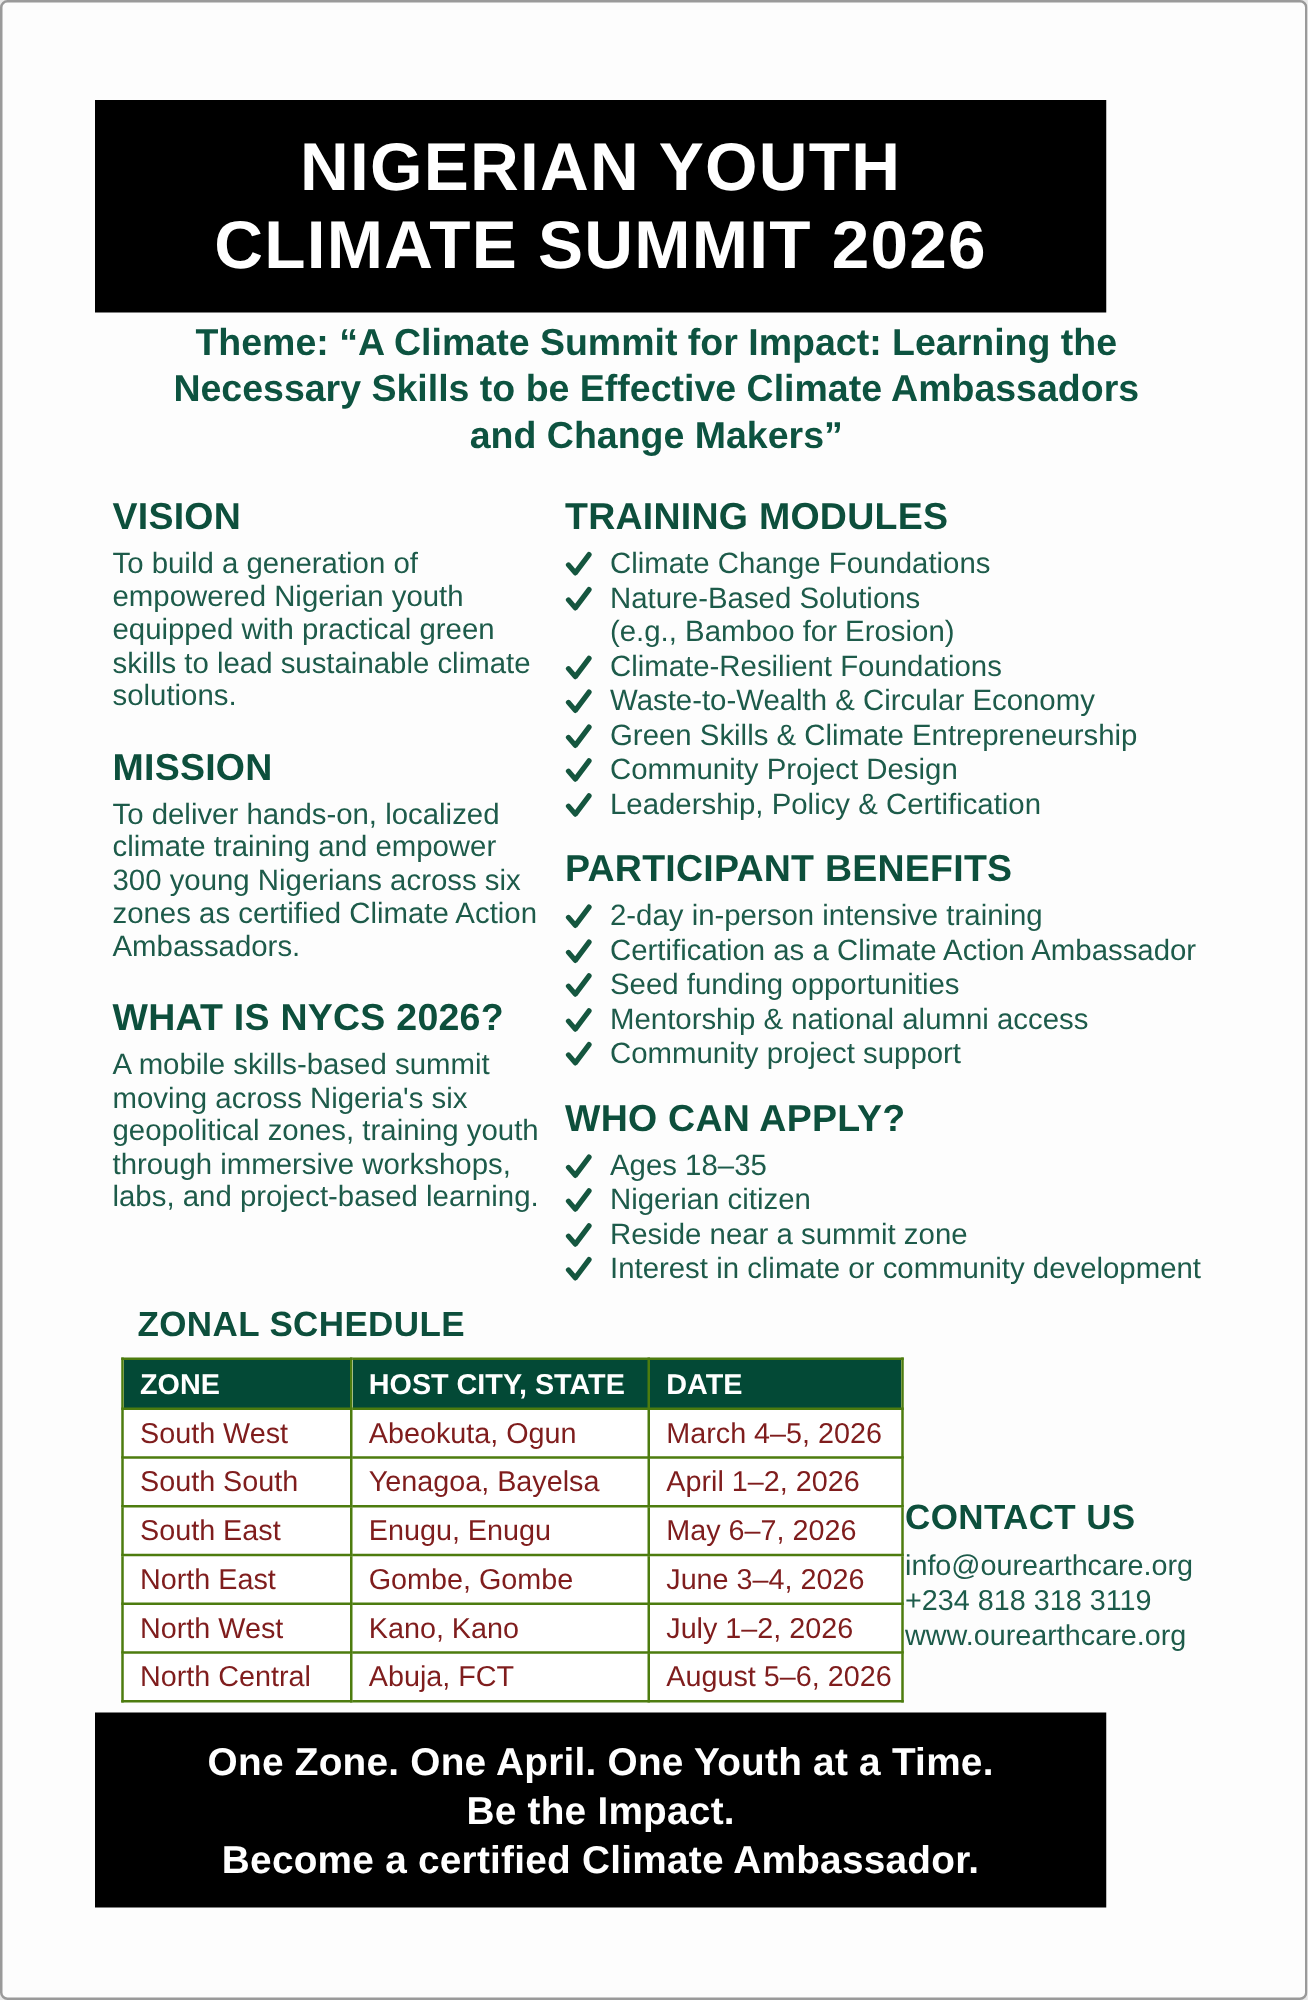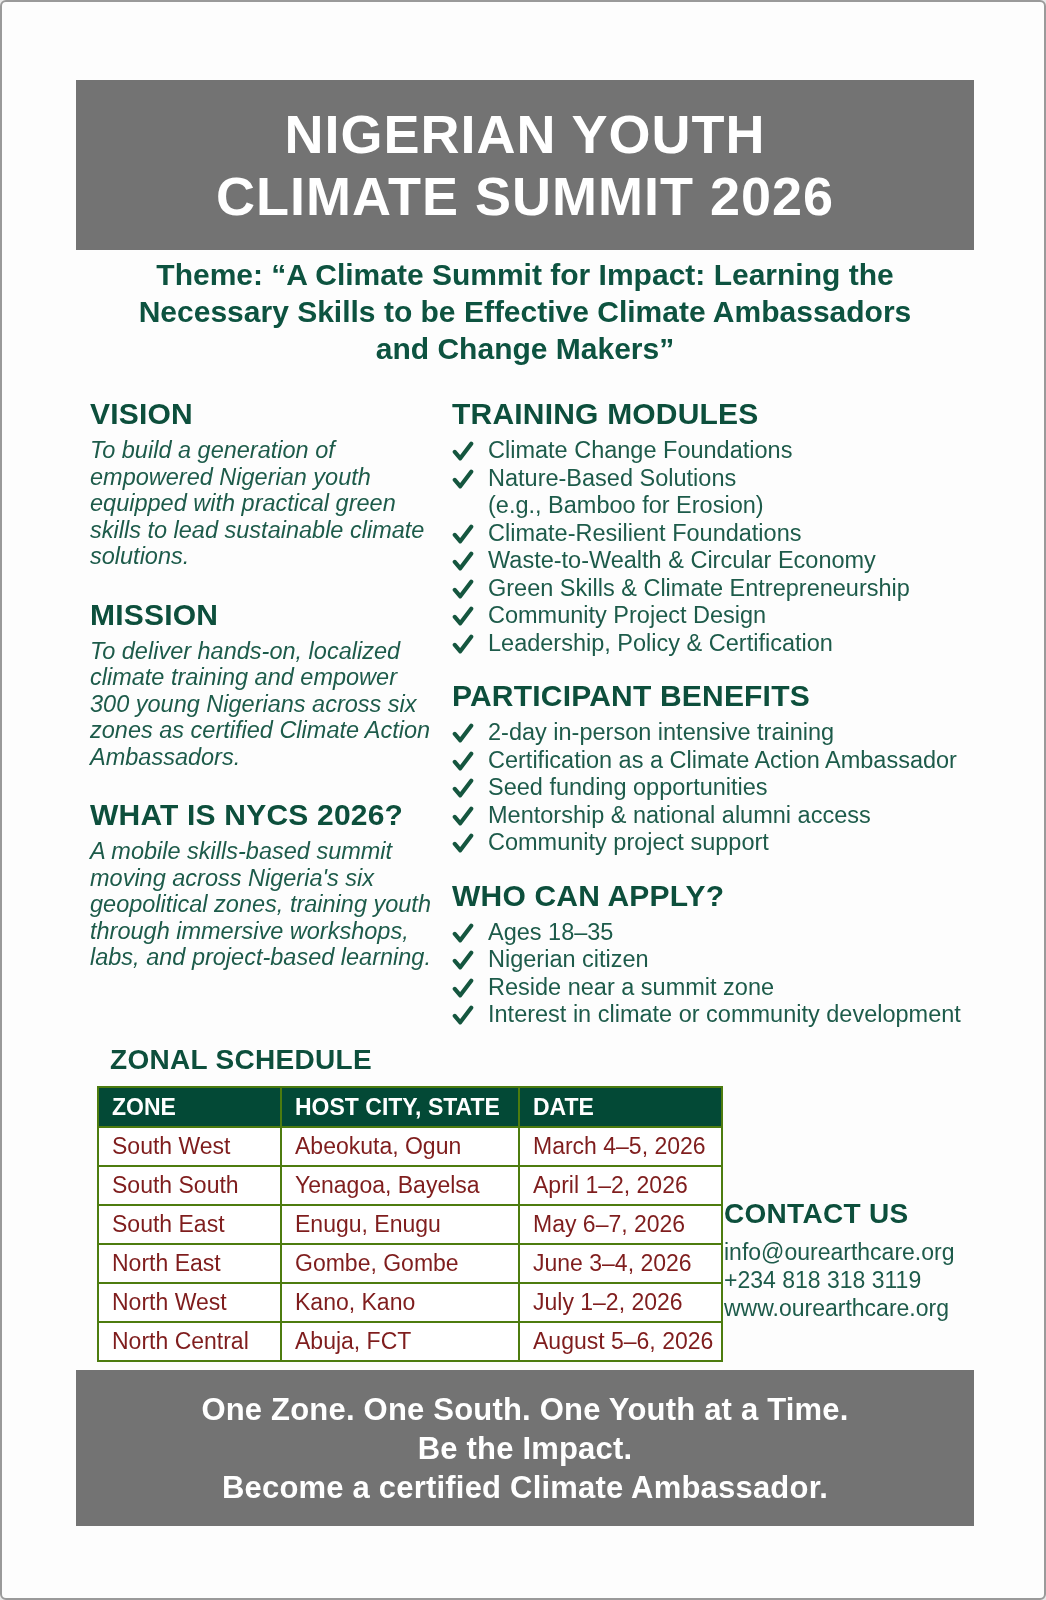--- a/index.html
+++ b/index.html
@@ -8,22 +8,22 @@
     width:1046px;height:1600px;
     background:#fdfdfd;
     border:2px solid #9a9a9a;
     border-radius:6px;
     box-sizing:border-box;
     font-family:"Liberation Sans", sans-serif;
     overflow:hidden;
   }
   
   .banner{
-    position:absolute;left:74px;width:898px;
-    background:#737373;color:#ffffff;
+    position:absolute;left:74px;width:809px;
+    background:#000000;color:#ffffff;
     display:flex;flex-direction:column;justify-content:center;align-items:center;
     text-align:center;
   }
   .banner.header{top:78px;height:170px;}
   .banner.footer{top:1368px;height:156px;}
   .banner.header .title-line{
     font-size:54px;font-weight:800;line-height:62px;letter-spacing:1px;
   }
   .banner.footer .footer-line{
     font-size:31px;font-weight:700;line-height:39px;letter-spacing:.2px;
@@ -36,21 +36,21 @@
   }
   
   .col{position:absolute;top:395px;}
   .col.left{left:88px;width:348px;}
   .col.right{left:450px;width:530px;}
   .section-heading{
     color:#0d4f3c;font-size:30px;font-weight:700;line-height:34px;margin:0 0 6px 0;
     letter-spacing:.2px;
   }
   .section-body{
-    color:#1d5b4a;font-size:23.5px;line-height:26.5px;margin:0;font-style:italic;
+    color:#1d5b4a;font-size:23.5px;line-height:26.5px;margin:0;
   }
   .section{margin-bottom:28px;}
   .col.right .section{margin-bottom:22px;}
   
   ul.checklist{list-style:none;margin:0;padding:0;}
   ul.checklist li{
     display:flex;align-items:flex-start;
     color:#1d5b4a;font-size:23.5px;line-height:27.5px;
   }
   ul.checklist li .check{
@@ -284,18 +284,18 @@
   </table>
 
   <div class="contact">
     <h2 class="contact-heading">CONTACT US</h2>
     <div class="contact-line">info@ourearthcare.org</div>
     <div class="contact-line">+234 818 318 3119</div>
     <div class="contact-line">www.ourearthcare.org</div>
   </div>
 
   <div class="banner footer">
-    <div class="footer-line">One Zone. One South. One Youth at a Time.</div>
+    <div class="footer-line">One Zone. One April. One Youth at a Time.</div>
     <div class="footer-line">Be the Impact.</div>
     <div class="footer-line">Become a certified Climate Ambassador.</div>
   </div>
 
 </div>
 
 </body></html>

